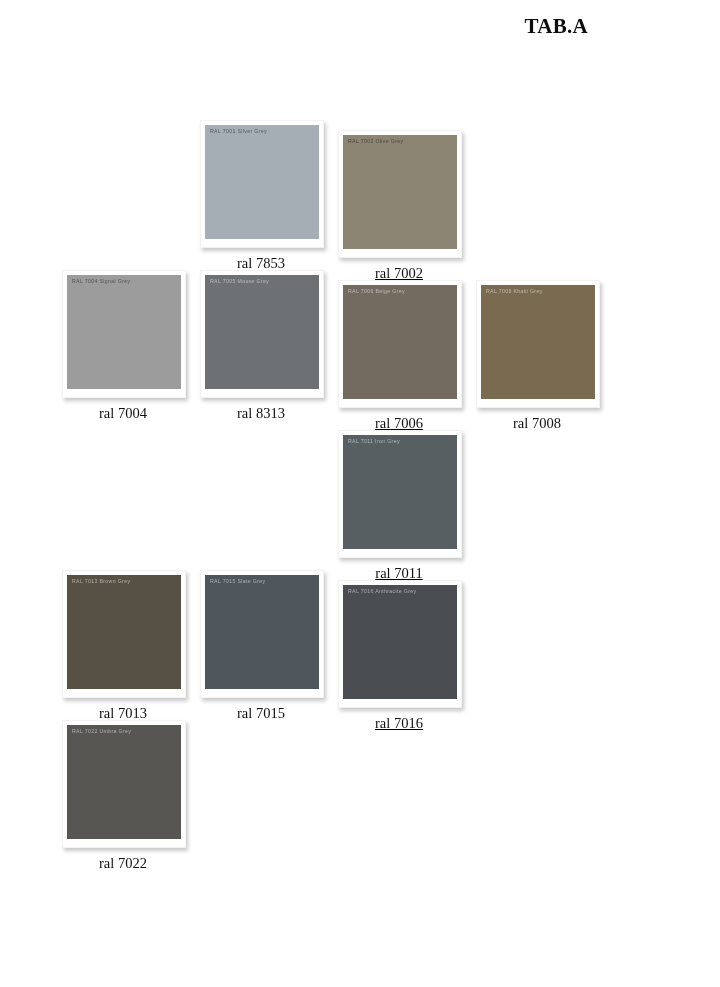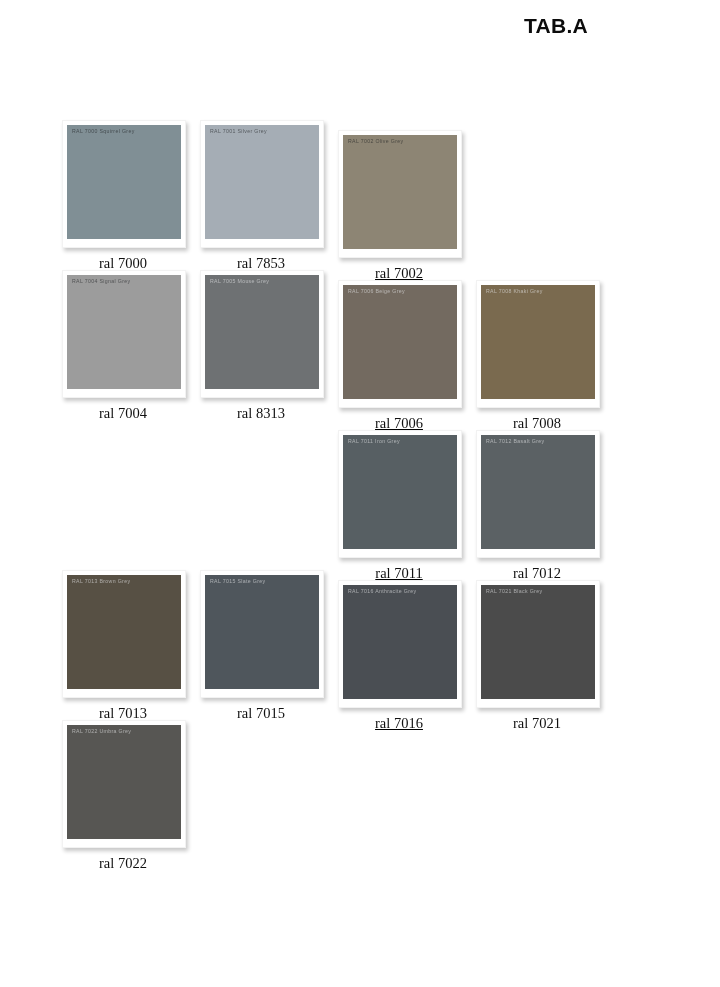--- a/index.html
+++ b/index.html
@@ -28,21 +28,21 @@
     position: absolute;
     top: 14px;
     left: 0;
     width: 720px;
     height: 34px;
   }
   .tab-title {
     position: absolute;
     right: 132px;
     top: 0;
-    font-family: Liberation Sans, sans-serif;
+    font-family: Liberation Serif, serif;
     font-size: 21px;
     font-weight: bold;
     letter-spacing: 0.3px;
     color: #0c0c0c;
     white-space: nowrap;
   }
 
   
   .chart {
     position: absolute;
@@ -129,30 +129,20 @@
 <body>
 
 <div class="page">
 
   <div class="header">
     <div class="tab-title">TAB.A</div>
   </div>
 
   <div class="chart" id="chart-grid">
       <div class="swatch-row">
-        <div class="swatch-cell col-0">
-          <div class="card-wrap">
-            <div class="card">
-              <div class="swatch" style="background: rgb(128, 143, 149);">
-                <div class="swatch-inner-label label-dark">RAL 7000 Squirrel Grey</div>
-              </div>
-            </div>
-          </div>
-          <div class="caption">ral 7000</div>
-        </div>
         <div class="swatch-cell col-1">
           <div class="card-wrap">
             <div class="card">
               <div class="swatch" style="background: rgb(165, 173, 181);">
                 <div class="swatch-inner-label label-dark">RAL 7001 Silver Grey</div>
               </div>
             </div>
           </div>
           <div class="caption">ral 7853</div>
         </div>
@@ -213,30 +203,20 @@
         <div class="swatch-cell col-2">
           <div class="card-wrap">
             <div class="card">
               <div class="swatch" style="background: rgb(87, 95, 99);">
                 <div class="swatch-inner-label label-light">RAL 7011 Iron Grey</div>
               </div>
             </div>
           </div>
           <div class="caption">ral 7011</div>
         </div>
-        <div class="swatch-cell col-3">
-          <div class="card-wrap">
-            <div class="card">
-              <div class="swatch" style="background: rgb(91, 97, 100);">
-                <div class="swatch-inner-label label-light">RAL 7012 Basalt Grey</div>
-              </div>
-            </div>
-          </div>
-          <div class="caption">ral 7012</div>
-        </div>
       </div>
       <div class="swatch-row">
         <div class="swatch-cell col-0">
           <div class="card-wrap">
             <div class="card">
               <div class="swatch" style="background: rgb(87, 80, 68);">
                 <div class="swatch-inner-label label-light">RAL 7013 Brown Grey</div>
               </div>
             </div>
           </div>
@@ -255,30 +235,20 @@
         <div class="swatch-cell col-2">
           <div class="card-wrap">
             <div class="card">
               <div class="swatch" style="background: rgb(74, 78, 83);">
                 <div class="swatch-inner-label label-light">RAL 7016 Anthracite Grey</div>
               </div>
             </div>
           </div>
           <div class="caption">ral 7016</div>
         </div>
-        <div class="swatch-cell col-3">
-          <div class="card-wrap">
-            <div class="card">
-              <div class="swatch" style="background: rgb(75, 75, 75);">
-                <div class="swatch-inner-label label-light">RAL 7021 Black Grey</div>
-              </div>
-            </div>
-          </div>
-          <div class="caption">ral 7021</div>
-        </div>
       </div>
       <div class="swatch-row">
         <div class="swatch-cell col-0">
           <div class="card-wrap">
             <div class="card">
               <div class="swatch" style="background: rgb(87, 86, 83);">
                 <div class="swatch-inner-label label-light">RAL 7022 Umbra Grey</div>
               </div>
             </div>
           </div>

